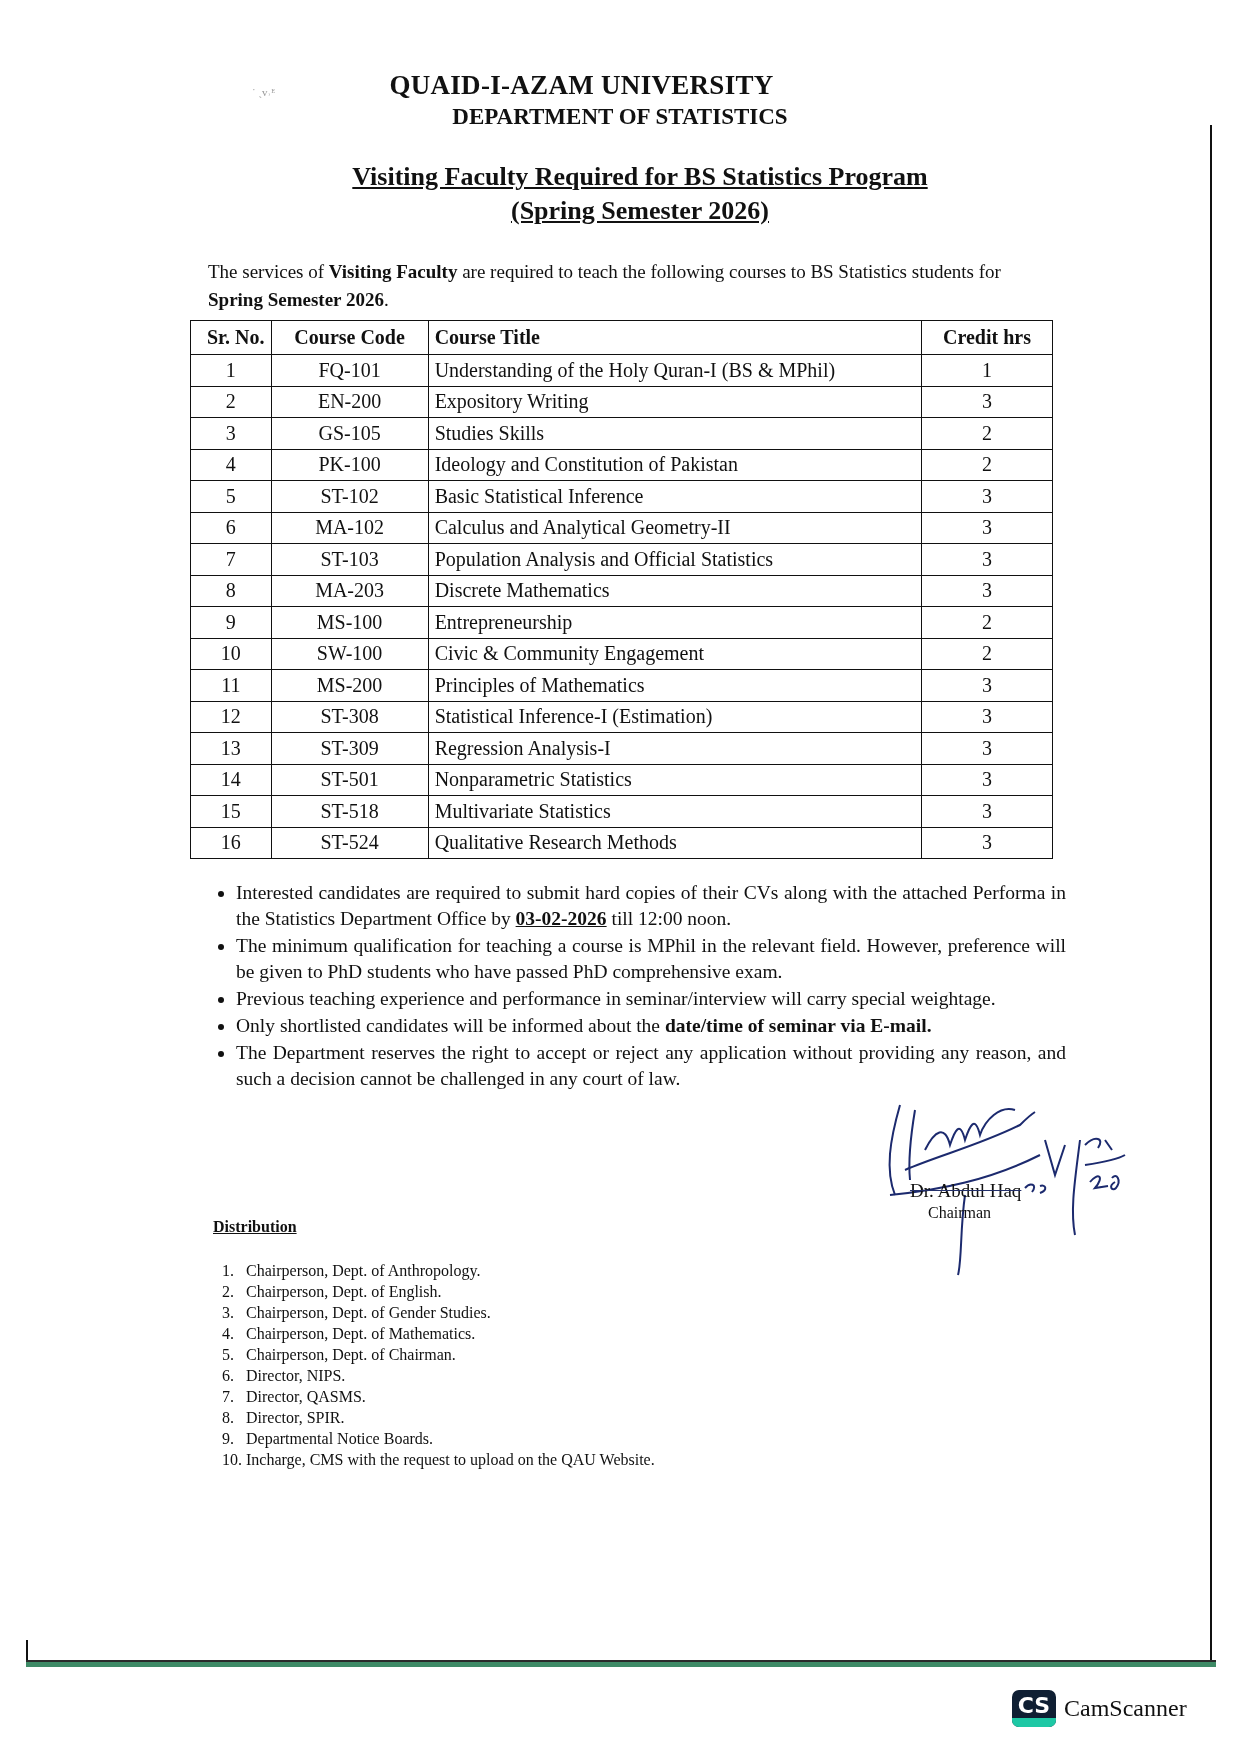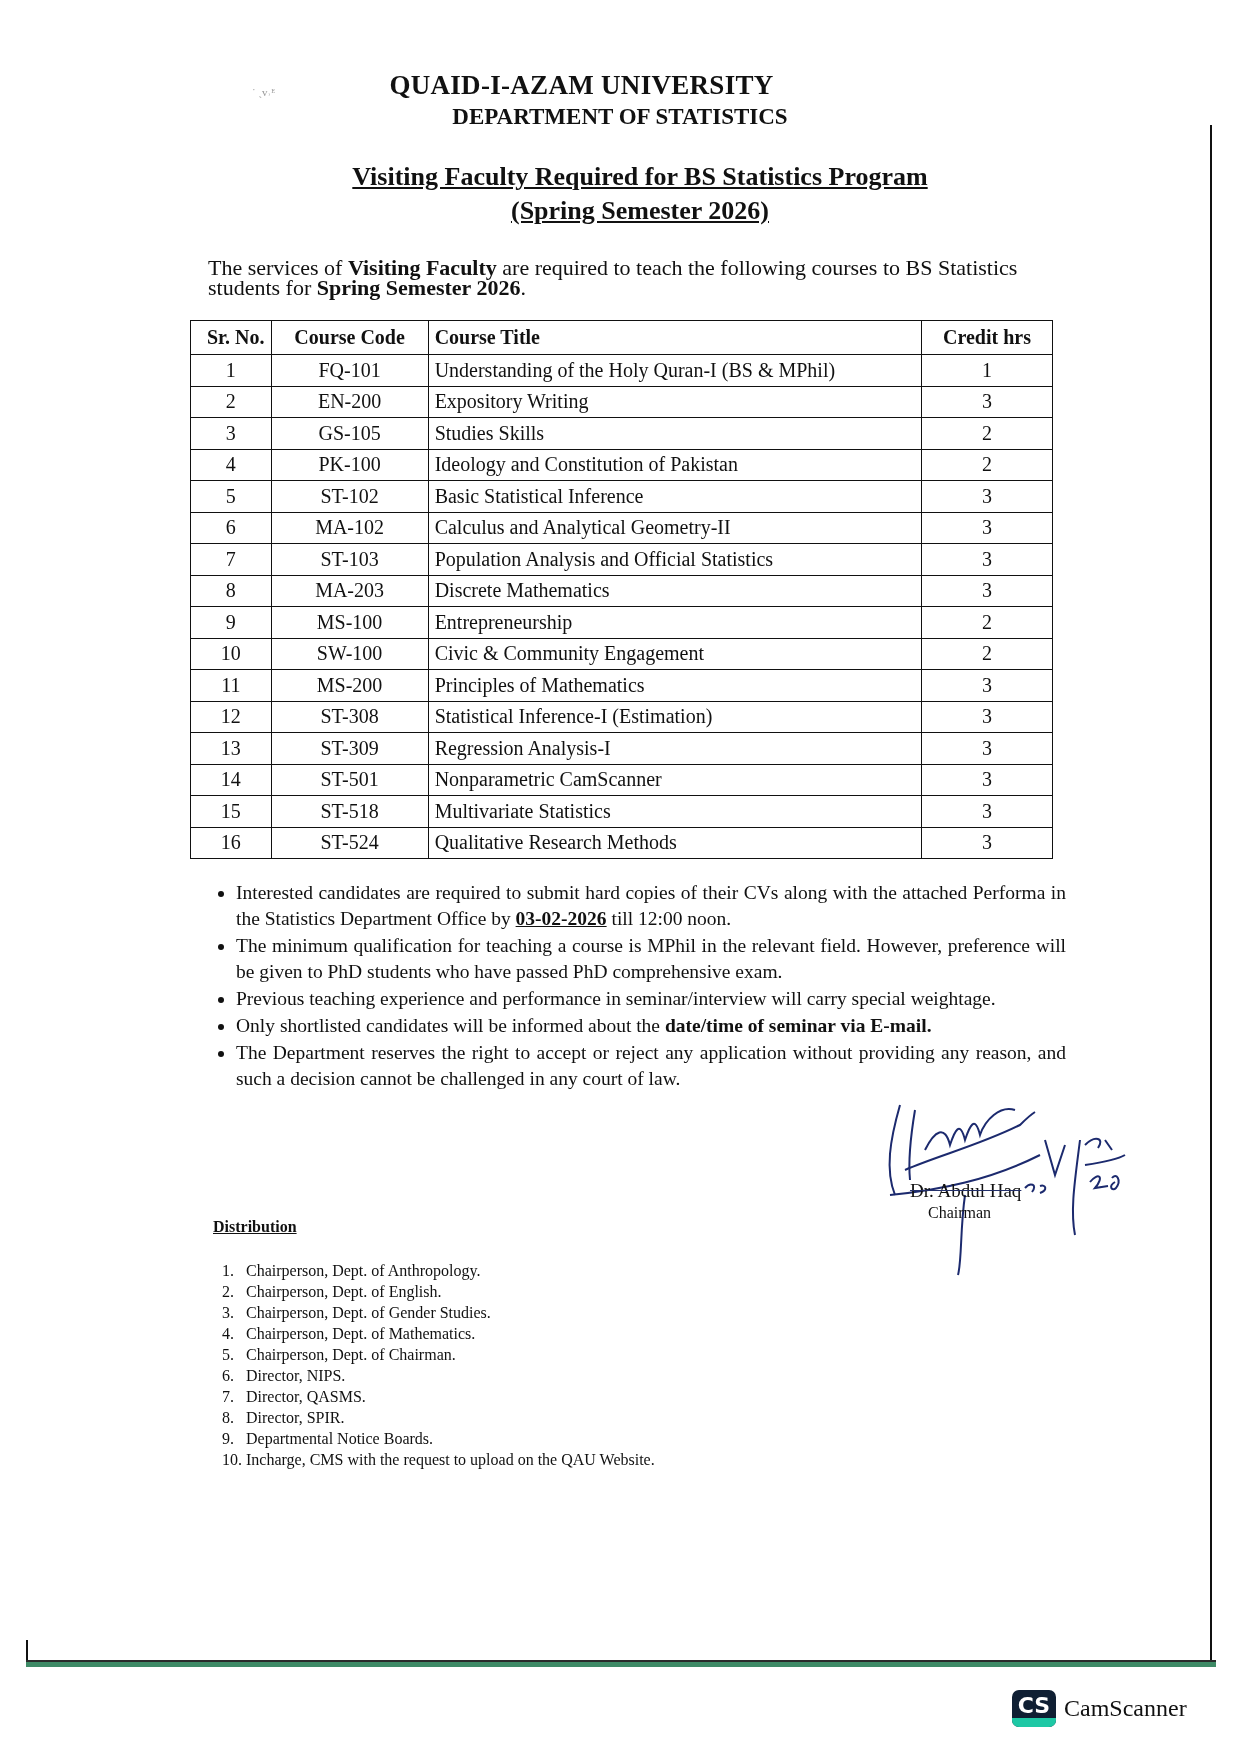--- a/index.html
+++ b/index.html
@@ -11,21 +11,21 @@
   .page-edge-left { position:absolute; left:26px; top:1640px; width:2px; height:25px; background:#111; }
 
   .stray-mark { position:absolute; left:252px; top:86px; font-size:11px; color:#999; }
   .uni-title { position:absolute; left:0; width:1147px; top:70px; text-align:center;
          font-size:27px; font-weight:bold; letter-spacing:0.3px; padding-left:16px; box-sizing:border-box; }
   .dept-title { position:absolute; left:0; width:1240px; top:104px; text-align:center;
          font-size:23px; font-weight:bold; box-sizing:border-box; }
   .notice-title { position:absolute; left:0; width:1240px; top:160px; text-align:center;
          font-size:26px; font-weight:bold; text-decoration:underline; padding-left:40px; box-sizing:border-box; line-height:34px; }
 
-  .intro { position:absolute; left:208px; top:258px; width:840px; font-size:22px; line-height:20px; }
+  .intro { position:absolute; left:208px; top:258px; width:840px; font-size:19px; line-height:28px; }
   .intro b { font-weight:bold; }
 
   table.courses { position:absolute; left:190px; top:320px; width:863px; border-collapse:collapse; font-size:20px; }
   table.courses th, table.courses td { border:1.5px solid #111; padding:0 6px; height:30.5px; }
   table.courses th { font-weight:bold; height:33px; text-align:left; }
   table.courses th.c-sr { text-align:right; padding-left:2px; }
   table.courses td.c-sr { text-align:center; }
   table.courses td.c-code, table.courses th.c-code { text-align:center;margin-top:8px; }
   table.courses td.c-cr, table.courses th.c-cr { text-align:center; }
   .col-sr { width:80px; } .col-code { width:156px; } .col-title { width:490px; } .col-cr { width:130px; }
@@ -162,21 +162,21 @@
       </tr>
       <tr>
         <td class="c-sr">13</td>
         <td class="c-code">ST-309</td>
         <td class="c-title">Regression Analysis-I</td>
         <td class="c-cr">3</td>
       </tr>
       <tr>
         <td class="c-sr">14</td>
         <td class="c-code">ST-501</td>
-        <td class="c-title">Nonparametric CamScanner</td>
+        <td class="c-title">Nonparametric Statistics</td>
         <td class="c-cr">3</td>
       </tr>
       <tr>
         <td class="c-sr">15</td>
         <td class="c-code">ST-518</td>
         <td class="c-title">Multivariate Statistics</td>
         <td class="c-cr">3</td>
       </tr>
       <tr>
         <td class="c-sr">16</td>

